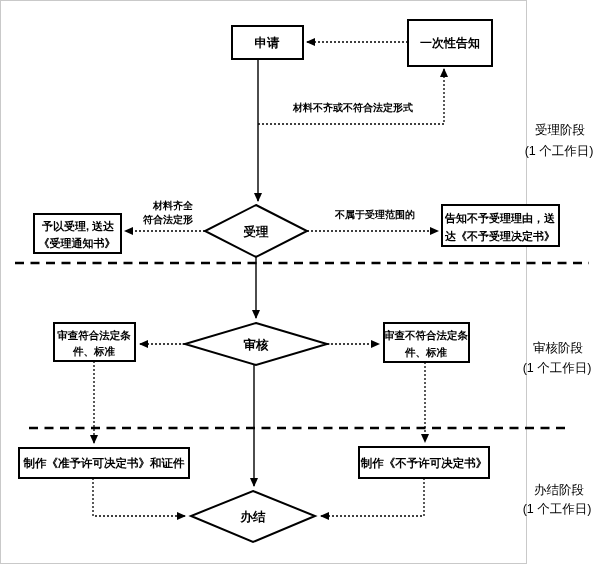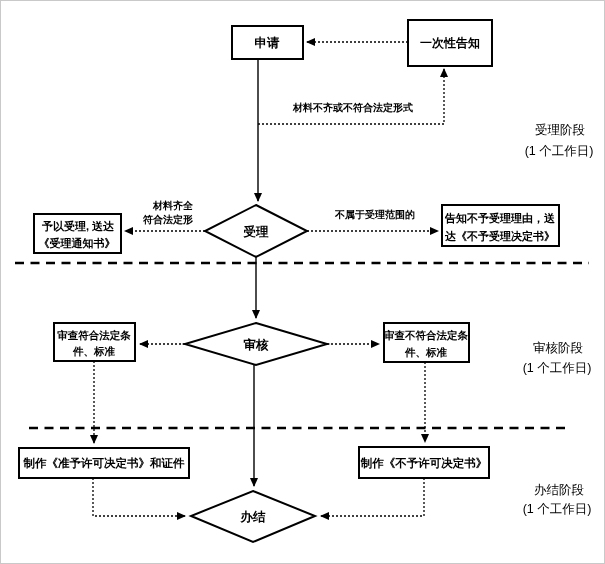--- a/index.html
+++ b/index.html
@@ -1,17 +1,17 @@
 <!DOCTYPE html>
 <html><head>
 <meta charset="utf-8">
 <style>
   html,body{margin:0;padding:0;background:#fff;}
   .page{
-    width:605px;height:564px;position:relative;background:#ffffff;
+    width:527px;height:564px;position:relative;background:#ffffff;
     border:1px solid #c9c9c9;box-sizing:border-box;
     font-family:"Liberation Sans",sans-serif;
   }
   svg{display:block;}
   .node-rect{fill:#ffffff;stroke:#000000;stroke-width:2;}
   .node-diamond{fill:#ffffff;stroke:#000000;stroke-width:2;}
   .node-text{font-family:"Liberation Sans",sans-serif;font-weight:600;fill:#000000;}
   .edge-label{font-family:"Liberation Sans",sans-serif;font-weight:600;font-size:10px;fill:#000000;}
   .stage-label{font-family:"Liberation Sans",sans-serif;font-size:12.5px;fill:#000000;}
   .solid-edge{stroke:#000000;stroke-width:1.4;fill:none;}

